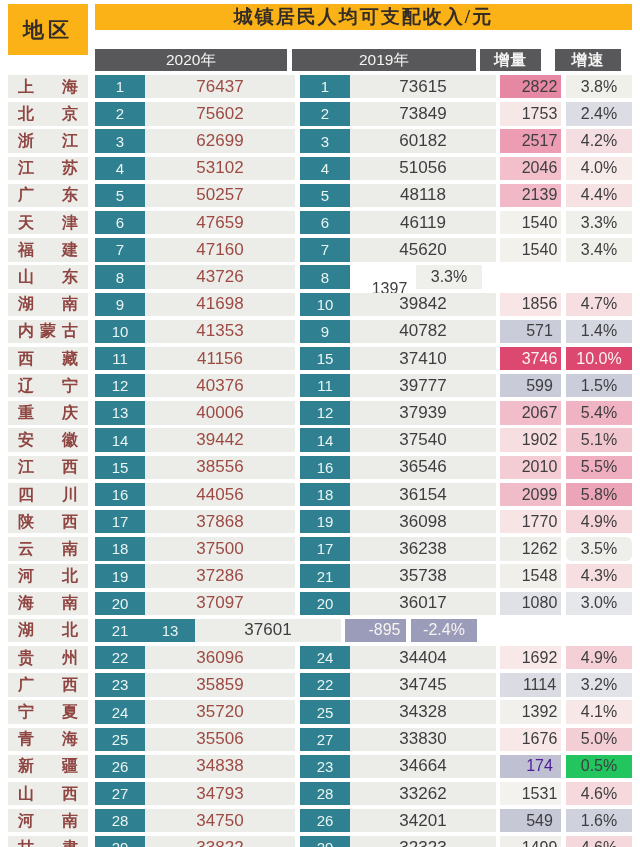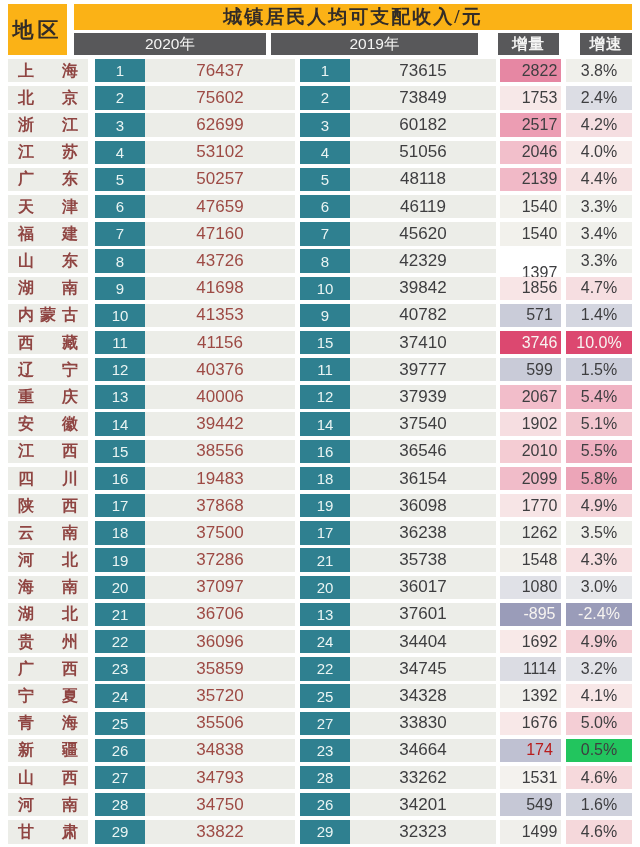--- a/index.html
+++ b/index.html
@@ -5,29 +5,29 @@
   html,body{margin:0;padding:0;width:640px;height:847px;overflow:hidden;background:#ffffff;}
   body{font-family:"Liberation Sans","DejaVu Sans",sans-serif;}
   .page{padding:4px 8px 0 8px;box-sizing:border-box;width:640px;}
   .hdr{display:flex;}
   .region-head{width:80px;margin-right:7px;height:51px;background:var(--yellow,#FBB216);
     display:flex;align-items:center;justify-content:center;font-weight:bold;font-size:21px;
     color:var(--title-text,#332C27);font-family:"Liberation Serif","DejaVu Serif",serif;letter-spacing:4px;}
   .hdr-right{flex:1;}
   .title-bar{height:26px;background:var(--yellow,#FBB216);display:flex;align-items:center;justify-content:center;
     font-weight:bold;font-size:19px;letter-spacing:2px;color:var(--title-text,#332C27);
-    font-family:"Liberation Serif","DejaVu Serif",serif;margin-bottom:3px;}
+    font-family:"Liberation Serif","DejaVu Serif",serif;margin-bottom:19px;}
   .subrow{display:flex;height:22px;}
   .sub{background:var(--hgray,#58585A);color:#F4F4F3;display:flex;align-items:center;justify-content:center;}
   .sub-year{font-size:15.5px;}
   .sub-cn{font-size:15.5px;font-weight:bold;font-family:"Liberation Serif","DejaVu Serif",serif;letter-spacing:1px;}
   .sub-2020{width:192px;margin-right:5px;}
-  .sub-2019{width:207px;margin-right:20px;}
-  .sub-delta{width:61px;margin-right:5px;}
-  .sub-rate{width:52px;margin-left:16px;}
+  .sub-2019{width:184px;margin-right:4px;}
+  .sub-delta{width:61px;margin-right:14px;}
+  .sub-rate{width:66px;}
   .rows{margin-top:4px;}
   .row{display:flex;height:23.4px;margin-bottom:3.8px;}
   .c{display:flex;align-items:center;justify-content:center;box-sizing:border-box;}
   .c-region{width:80px;margin-right:7px;background:var(--rowbg,#ECEDE8);padding:0 10px;
     justify-content:space-between;font-family:"Liberation Serif","DejaVu Serif",serif;
     font-weight:bold;font-size:16px;color:var(--region-text,#8F4542);}
   .c-region span{line-height:1;}
   .c-rank{width:50px;background:var(--teal,#2F8090);color:#EAF4F3;font-size:15px;}
   .c-val{background:var(--rowbg,#ECEDE8);font-size:17px;}
   .c-val20{width:150px;margin-right:5px;color:var(--v2020,#9D4A44);}
@@ -137,21 +137,20 @@
         <div class="c c-rate" style="background: rgb(240, 240, 235); color: rgb(62, 62, 64);">3.4%</div>
       </div>
       <div class="row">
         <div class="c c-region">
           <span>山</span>
           <span>东</span>
         </div>
         <div class="c c-rank">8</div>
         <div class="c c-val c-val20">43726</div>
         <div class="c c-rank">8</div>
-        <div class="c c-val c-val19">42329</div>
         <div class="c c-delta" style="background: #f9a8d4; color: rgb(62, 62, 64); margin-top: 24px;">1397</div>
         <div class="c c-rate" style="background: rgb(239, 240, 235); color: rgb(62, 62, 64);">3.3%</div>
       </div>
       <div class="row">
         <div class="c c-region">
           <span>湖</span>
           <span>南</span>
         </div>
         <div class="c c-rank">9</div>
         <div class="c c-val c-val20">41698</div>
@@ -232,21 +231,21 @@
         <div class="c c-val c-val19">36546</div>
         <div class="c c-delta" style="background: rgb(244, 204, 211); color: rgb(62, 62, 64);">2010</div>
         <div class="c c-rate" style="background: rgb(239, 175, 192); color: rgb(62, 62, 64);">5.5%</div>
       </div>
       <div class="row">
         <div class="c c-region">
           <span>四</span>
           <span>川</span>
         </div>
         <div class="c c-rank">16</div>
-        <div class="c c-val c-val20">19483</div>
+        <div class="c c-val c-val20">44056</div>
         <div class="c c-rank">18</div>
         <div class="c c-val c-val19">36154</div>
         <div class="c c-delta" style="background: rgb(241, 188, 201); color: rgb(62, 62, 64);">2099</div>
         <div class="c c-rate" style="background: rgb(236, 165, 184); color: rgb(62, 62, 64);">5.8%</div>
       </div>
       <div class="row">
         <div class="c c-region">
           <span>陕</span>
           <span>西</span>
         </div>
@@ -260,21 +259,21 @@
       <div class="row">
         <div class="c c-region">
           <span>云</span>
           <span>南</span>
         </div>
         <div class="c c-rank">18</div>
         <div class="c c-val c-val20">37500</div>
         <div class="c c-rank">17</div>
         <div class="c c-val c-val19">36238</div>
         <div class="c c-delta" style="background: rgb(237, 238, 233); color: rgb(62, 62, 64);">1262</div>
-        <div class="c c-rate" style="background: rgb(238, 239, 234); color: rgb(62, 62, 64);">3.5%</div>
+        <div class="c c-rate" style="background: rgb(238, 239, 234); color: rgb(62, 62, 64); border-radius: 6px;">3.5%</div>
       </div>
       <div class="row">
         <div class="c c-region">
           <span>河</span>
           <span>北</span>
         </div>
         <div class="c c-rank">19</div>
         <div class="c c-val c-val20">37286</div>
         <div class="c c-rank">21</div>
         <div class="c c-val c-val19">35738</div>
@@ -292,21 +291,20 @@
         <div class="c c-val c-val19">36017</div>
         <div class="c c-delta" style="background: rgb(224, 225, 231); color: rgb(62, 62, 64);">1080</div>
         <div class="c c-rate" style="background: rgb(230, 231, 234); color: rgb(62, 62, 64);">3.0%</div>
       </div>
       <div class="row">
         <div class="c c-region">
           <span>湖</span>
           <span>北</span>
         </div>
         <div class="c c-rank">21</div>
-        <div class="c c-val c-val20">36706</div>
         <div class="c c-rank">13</div>
         <div class="c c-val c-val19">37601</div>
         <div class="c c-delta" style="background: rgb(154, 156, 185); color: rgb(247, 244, 241);">-895</div>
         <div class="c c-rate" style="background: rgb(154, 156, 185); color: rgb(247, 244, 241);">-2.4%</div>
       </div>
       <div class="row">
         <div class="c c-region">
           <span>贵</span>
           <span>州</span>
         </div>
@@ -355,21 +353,21 @@
       </div>
       <div class="row">
         <div class="c c-region">
           <span>新</span>
           <span>疆</span>
         </div>
         <div class="c c-rank">26</div>
         <div class="c c-val c-val20">34838</div>
         <div class="c c-rank">23</div>
         <div class="c c-val c-val19">34664</div>
-        <div class="c c-delta" style="background: rgb(191, 193, 210); color: #b91c1c;">174</div>
+        <div class="c c-delta" style="background: rgb(191, 193, 210); color: #4c1d95;">174</div>
         <div class="c c-rate" style="background: #22c55e; color: rgb(62, 62, 64);">0.5%</div>
       </div>
       <div class="row">
         <div class="c c-region">
           <span>山</span>
           <span>西</span>
         </div>
         <div class="c c-rank">27</div>
         <div class="c c-val c-val20">34793</div>
         <div class="c c-rank">28</div>

